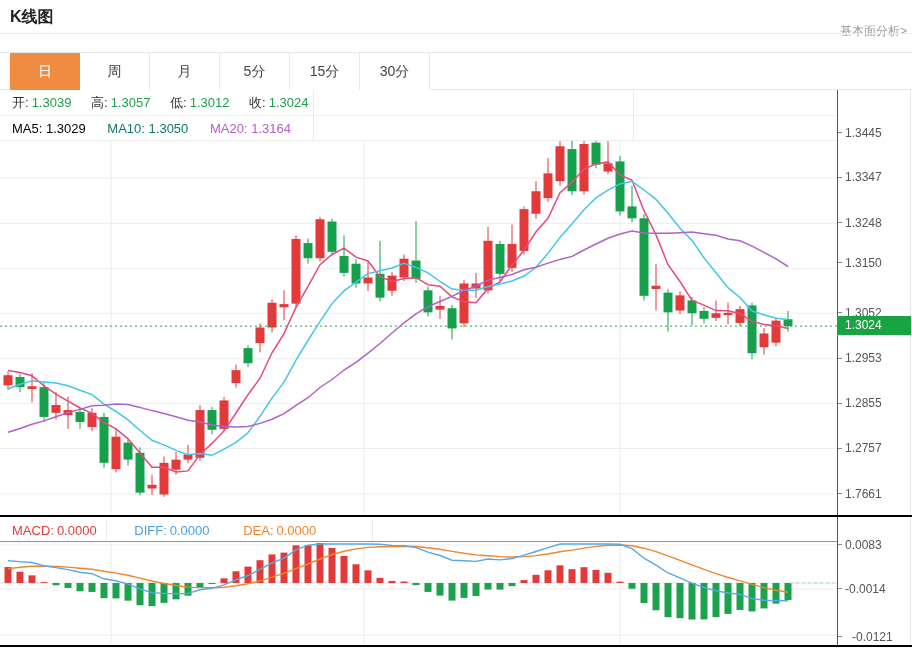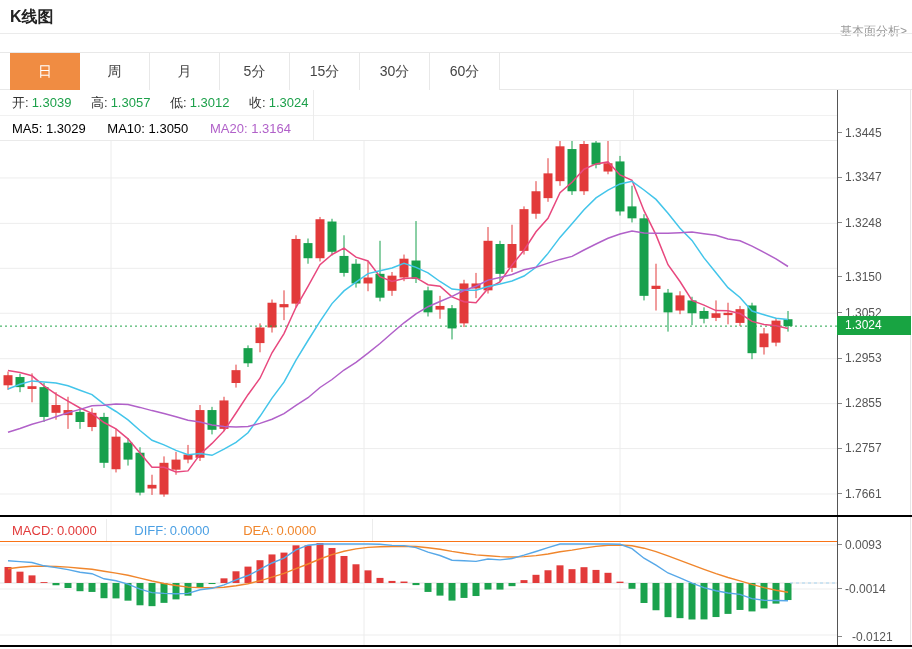--- a/index.html
+++ b/index.html
@@ -17,21 +17,21 @@
   .tab{position:absolute;top:0;width:70px;height:37px;line-height:37px;text-align:center;font-size:14px;color:#444;background:#fff;border-right:1px solid #e8e8e8;cursor:pointer;box-sizing:border-box;}
   .tab.first{border-left:1px solid #e8e8e8;}
   .tab.active{background:#f08c42;color:#fff;border-color:#f08c42;}
   
   #infoRows{left:0;top:90px;width:837px;height:51px;background:#fff;border-bottom:1px solid #eaeaea;box-sizing:border-box;z-index:2;}
   .inforow{position:relative;height:25px;line-height:25px;padding-left:12px;font-size:13px;white-space:nowrap;}
   #ohlcRow{border-bottom:1px solid #f1f1f1;}
   .qlbl{color:#333;margin-right:3px;}
   .qval{margin-right:16px;}
   .green{color:#1ca04a;}
-  .ma5{color:#000000;}.ma10{color:#000000;}.ma20{color:#b161c9;}
+  .ma5{color:#000000;}.ma10{color:#0f766e;}.ma20{color:#b161c9;}
   .maItem{margin-right:18px;}
   .vdiv{position:absolute;top:0;width:1px;height:50px;background:#ececec;}
   
   #priceChart{left:0;top:120px;width:837px;height:397px;z-index:1;}
   #macdChart{left:0;top:542px;width:837px;height:103px;z-index:1;}
   
   #sep1{left:0;top:515px;width:912px;height:2px;background:#000;z-index:5;}
   #sep2{left:0;top:645px;width:912px;height:2px;background:#000;z-index:5;}
   #axLine{left:837px;top:90px;width:1px;height:556px;background:#555;z-index:3;}
   #rEdge{left:910px;top:90px;width:1px;height:556px;background:#e6e6e6;z-index:1;}
@@ -55,21 +55,20 @@
 <div class="abs" id="fundLink">基本面分析&gt;</div>
 <div class="abs" id="titleRule"></div>
 
 <div class="abs" id="tabStrip">
   <div class="tab first active" style="left:10px">日</div>
   <div class="tab" style="left:80px">周</div>
   <div class="tab" style="left:150px">月</div>
   <div class="tab" style="left:220px">5分</div>
   <div class="tab" style="left:290px">15分</div>
   <div class="tab" style="left:360px">30分</div>
-  <div class="tab" style="left:430px">60分</div>
 </div>
 
 <div class="abs" id="infoRows">
   <div class="inforow" id="ohlcRow">
     <span class="qlbl">开:</span><span class="qval green">1.3039</span>
     <span class="qlbl">高:</span><span class="qval green">1.3057</span>
     <span class="qlbl">低:</span><span class="qval green">1.3012</span>
     <span class="qlbl">收:</span><span class="qval green">1.3024</span>
   </div>
   <div class="inforow" id="maRow">
@@ -237,21 +236,21 @@
       <span>1.3445</span>
     </div>
     <div class="ptick" style="top: 169.954px;">
       <i></i>
       <span>1.3347</span>
     </div>
     <div class="ptick" style="top: 215.367px;">
       <i></i>
       <span>1.3248</span>
     </div>
-    <div class="ptick" style="top: 269px;">
+    <div class="ptick" style="top: 255px;">
       <i></i>
       <span>1.3150</span>
     </div>
     <div class="ptick" style="top: 305.275px;">
       <i></i>
       <span>1.3052</span>
     </div>
     <div class="ptick" style="top: 350.688px;">
       <i></i>
       <span>1.2953</span>
@@ -354,21 +353,21 @@
     <rect x="760.5" y="41" width="7" height="25.44000997010252" fill="#1ba24d"></rect>
     <rect x="772.5" y="41" width="7" height="20.608960622736877" fill="#1ba24d"></rect>
     <rect x="784.5" y="41" width="7" height="17.033102742778336" fill="#1ba24d"></rect>
     <polyline points="8,26.7 20,25.3 32,24.3 44,24.2 56,24.5 68,25.1 80,26.2 92,27.3 104,29.2 116,31.1 128,33.3 140,36.1 152,39.0 164,41.5 176,43.5 188,45.1 200,45.6 212,45.8 224,45.2 236,43.7 248,41.7 260,38.8 272,35.2 284,31.4 296,26.7 308,22.0 320,17.0 332,12.7 344,9.3 356,6.9 368,5.4 380,4.7 392,4.5 404,4.3 416,4.5 428,5.7 440,7.2 452,9.4 464,11.3 476,12.9 488,13.7 500,14.6 512,15.0 524,14.6 536,13.6 548,12.0 560,9.8 572,8.1 584,6.1 596,4.4 608,3.2 620,3.0 632,3.7 644,6.2 656,9.6 668,13.9 680,18.3 692,22.8 704,27.4 716,31.7 728,35.5 740,38.9 752,42.4 764,45.6 776,48.2 788,50.3" fill="none" stroke="#f0862c" stroke-width="1.4"></polyline>
     <polyline points="8,18.7 20,19.6 32,20.5 44,23.8 56,25.6 68,27.6 80,30.3 92,31.7 104,36.8 116,38.8 128,42.1 140,47.2 152,50.6 164,51.4 176,51.7 188,51.4 200,47.8 212,46.3 224,42.8 236,37.9 248,33.5 260,27.4 272,21.0 284,16.2 296,7.9 308,3.2 320,2.0 332,2.0 344,2.0 356,2.0 368,2.0 380,2.2 392,3.4 404,3.6 416,5.6 428,10.1 440,13.5 452,18.2 464,18.8 476,19.4 488,17.0 500,17.9 512,16.5 524,13.2 536,9.5 548,5.6 560,2.0 572,2.0 584,2.0 596,2.0 608,2.0 620,2.3 632,6.6 644,16.2 656,23.2 668,31.0 680,35.9 692,41.1 704,45.6 716,48.7 728,51.0 740,52.4 752,56.6 764,58.3 776,58.5 788,58.8" fill="none" stroke="#57a8e8" stroke-width="1.4"></polyline>
     <line x1="790" y1="41" x2="837" y2="41" stroke="#a9d6f2" stroke-width="1" stroke-dasharray="3,3"></line>
   </svg>
 <div class="abs" id="macdAxis">
     <div class="ptick" style="top: 537px;">
       <i></i>
-      <span>0.0093</span>
+      <span>0.0083</span>
     </div>
     <div class="ptick" style="top: 581px;">
       <i></i>
       <span>-0.0014</span>
     </div>
     <div class="ptick" style="top: 629px; gap: 7px;">
       <i></i>
       <span>-0.0121</span>
     </div>
   </div>

